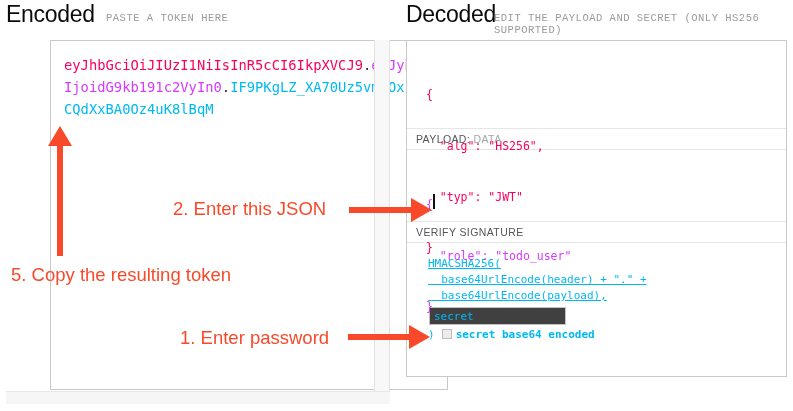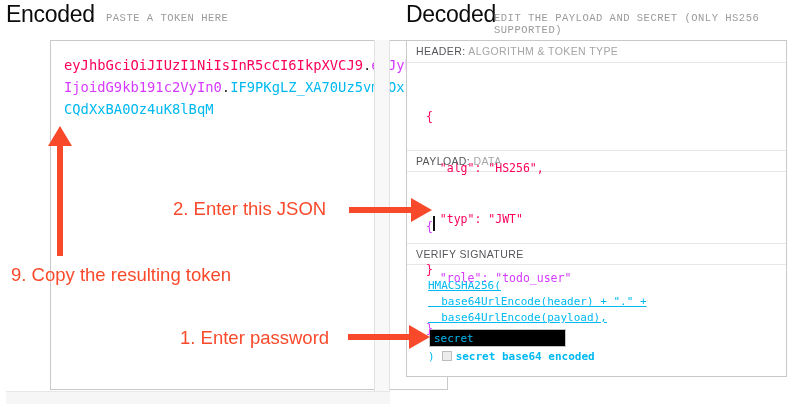--- a/index.html
+++ b/index.html
@@ -32,21 +32,21 @@
   .sec-label { height:22px; line-height:21px; padding:0 9px; font-size:10.5px; letter-spacing:0.4px;
                color:#a5a5a7; border-bottom:1px solid #e6e6e6; }
   .sec-label.mid { border-top:1px solid #e6e6e6; }
   .sec-label .strong { color:#55565a; }
   .code-area { font-family:"DejaVu Sans Mono", monospace; font-size:11.5px; line-height:17px; white-space:pre; }
   .hdr-code { height:87px; padding:12px 0 0 19px; color:#fb015b; }
   .pay-code { height:71px; padding:13px 0 0 19px; color:#d63aff; position:relative; }
   .sig-area { height:112px; padding:13px 0 0 21px; color:#00b9f1; }
   .sig-line { font-family:"DejaVu Sans Mono", monospace; font-size:11px; line-height:16px; white-space:pre;text-decoration:underline; }
   .secret-input { display:block; margin:3px 0 0 1px; width:137px; height:18px;
-                  border:1px solid #c3c3c3; background:#000000; color:#00b9f1;
+                  border:1px solid #c3c3c3; background:#404040; color:#00b9f1;
                   font-family:"DejaVu Sans Mono", monospace; font-size:11px; padding:1px 4px; outline:none; }
   .sig-foot { margin-top:3px; font-family:"DejaVu Sans Mono", monospace; font-size:11px; color:#00b9f1; }
   .sig-foot .bold { font-weight:bold; }
   .chk { display:inline-block; width:10px; height:10px; background:#ececec;
          border:1px solid #bdbdbd; vertical-align:-1px; margin:0 4px 0 7px; }
   .text-cursor { position:absolute; width:1.5px; height:15px; background:#111; }
 
   
   .anno { position:absolute; font-size:18.5px; color:#f84a2b; white-space:nowrap;text-align:center; }
   .shaft-h { position:absolute; height:6px; background:#f84a2b; }
@@ -71,24 +71,20 @@
   </div>
 
   <div class="vscroll"></div>
   <div class="hscroll"></div>
 
   <div class="col-title" style="left:406px;">Decoded</div>
   <div class="col-sub" style="left:494px;">EDIT THE PAYLOAD AND SECRET (ONLY HS256 SUPPORTED)</div>
 
   <div class="decoded-panel">
 
-    <div class="sec-label">
-      <span class="strong">HEADER:</span>
-      <span>ALGORITHM &amp; TOKEN TYPE</span>
-    </div>
     <div class="code-area hdr-code">
       <div>{</div>
       <div>  "alg": "HS256",</div>
       <div>  "typ": "JWT"</div>
       <div>}</div>
     </div>
 
     <div class="sec-label mid">
       <span class="strong">PAYLOAD:</span>
       <span>DATA</span>
@@ -113,19 +109,19 @@
       </div>
     </div>
   </div>
 
   <div class="anno" style="left:173px; top:198px;">2. Enter this JSON</div>
   <div class="shaft-h" style="left:349px; top:207px; width:64px;"></div>
   <div class="head-right" style="left:411px; top:198px;"></div>
 
   <div class="head-up" style="left:48px; top:126px;"></div>
   <div class="shaft-v" style="left:57px; top:144px; height:112px;"></div>
-  <div class="anno" style="left:11px; top:264px;">9. Copy the resulting token</div>
+  <div class="anno" style="left:11px; top:264px;">5. Copy the resulting token</div>
 
   <div class="anno" style="left:180px; top:327px;">1. Enter password</div>
   <div class="shaft-h" style="left:348px; top:334px; width:63px;"></div>
   <div class="head-right" style="left:409px; top:325px;"></div>
 
 </div>
 
 </body></html>

